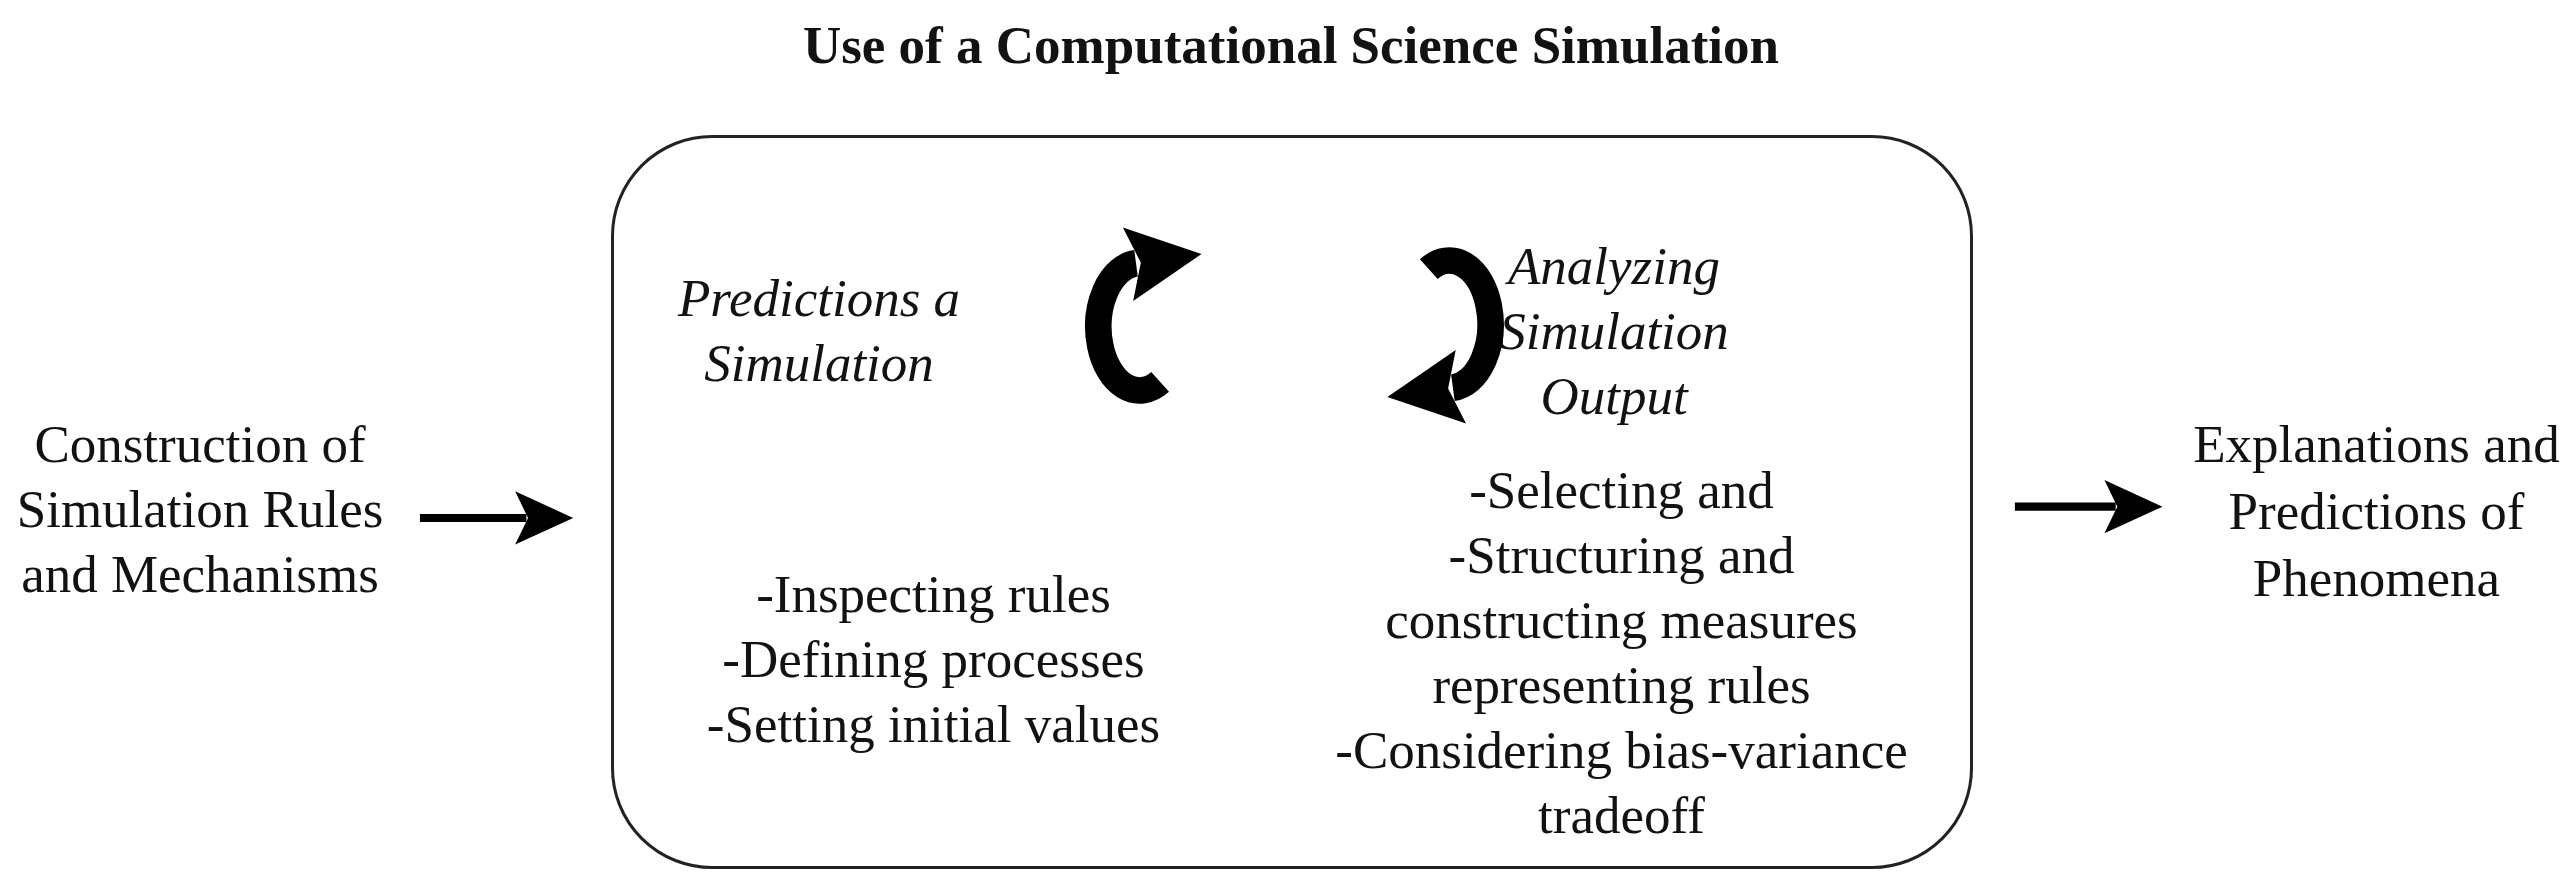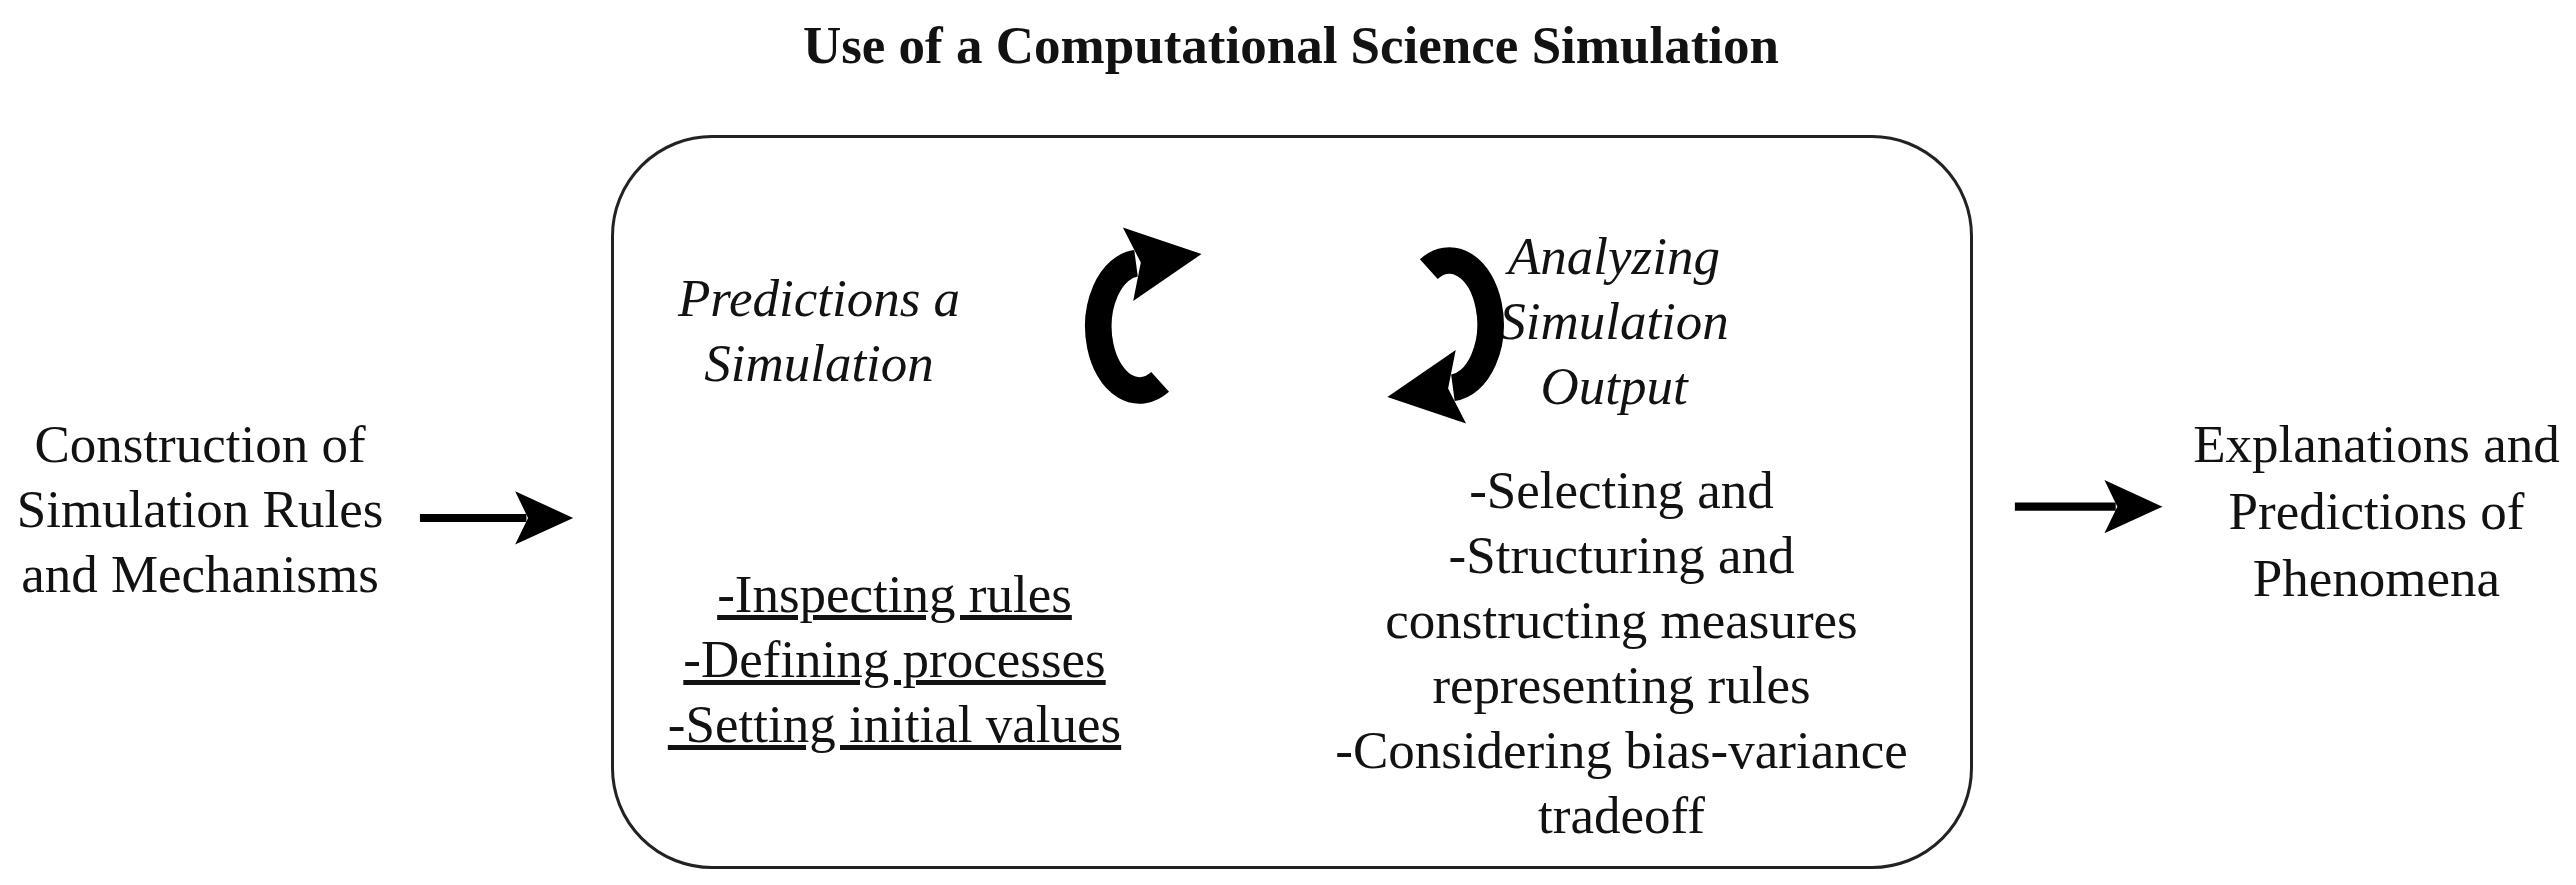--- a/index.html
+++ b/index.html
@@ -11,22 +11,22 @@
   .txt div{white-space:nowrap;}
   #title{top:13px;left:484px;width:1614px;font-weight:bold;font-size:53px;line-height:65px;}
   #input-node{top:412px;left:0px;width:400px;}
   #output-node{top:411px;left:2094px;width:565px;line-height:67px;}
   #cycle-box{
     position:absolute;left:611px;top:135px;width:1362px;height:734px;
     border:3.2px solid #222222;border-radius:101px;box-sizing:border-box;background:transparent;
   }
   .phase-heading{font-style:italic;}
   #manip-heading{top:266px;left:577px;width:484px;}
-  #manip-items{top:562px;left:612px;width:565px;text-decoration:underline;}
-  #analyz-heading{top:224px;left:1372px;width:484px;font-family:Liberation Serif, serif;}
+  #manip-items{top:562px;left:651px;width:565px;}
+  #analyz-heading{top:234px;left:1372px;width:484px;font-family:Liberation Serif, serif;}
   #analyz-items{top:458px;left:1315px;width:613px;line-height:65px;}
   #arrow-layer{position:absolute;left:0;top:0;width:2576px;height:885px;pointer-events:none;}
 </style>
 </head>
 <body>
 
 <div id="canvas">
 
   <div id="title" class="txt">Use of a Computational Science Simulation</div>
 

